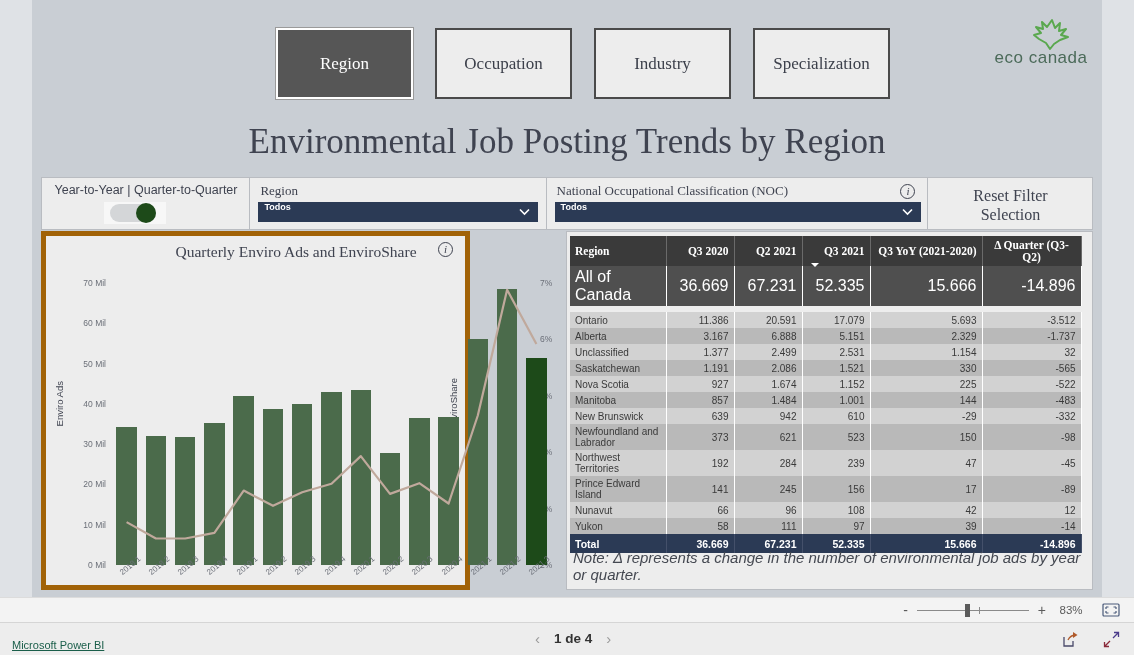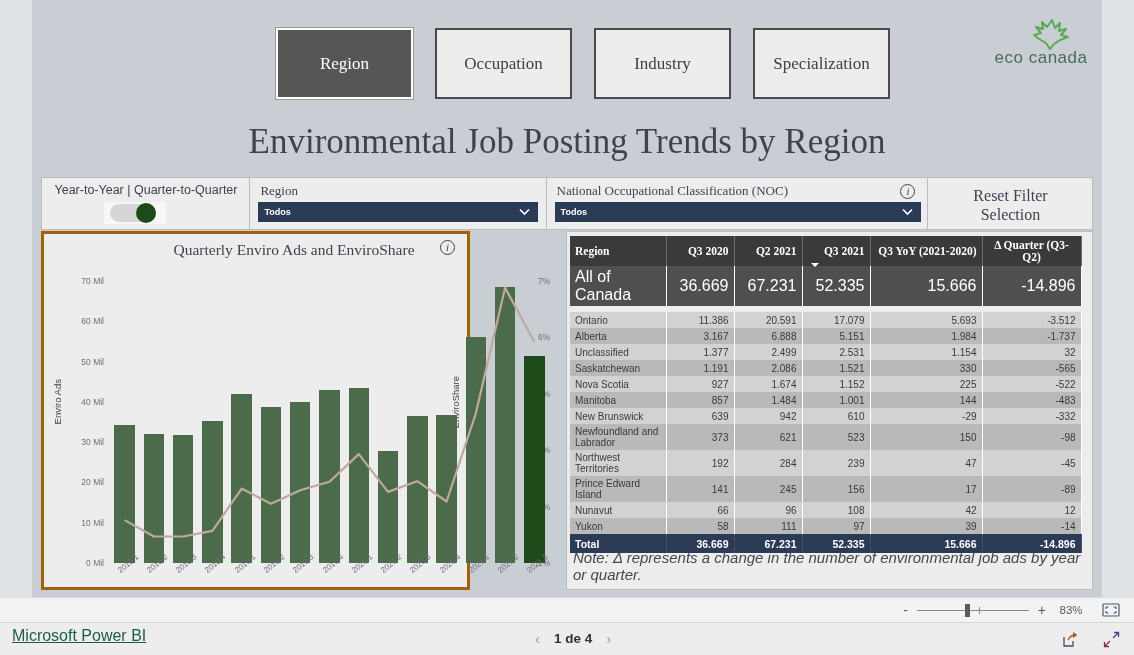--- a/index.html
+++ b/index.html
@@ -77,41 +77,41 @@
   }
 
   .region-cell { width: 296px; }
   .noc-cell { width: 382px; }
   .slicer-label {
     position: absolute; left: 10px; top: 5px;
     font-family: "Liberation Serif", serif; font-size: 13px; color: #3f4350;
   }
   .slicer-box {
     position: absolute; left: 8px; top: 24px; height: 20px;
-    background: #2b3a55; display: flex; align-items: center;
+    background: #2b3a55; display: flex; align-items: flex-start;
     padding: 0 6px; cursor: pointer;
   }
   .slicer-val { font-size: 9px; color: #ffffff; font-weight: bold; }
   .chev { position: absolute; right: 7px; top: 4px; }
   .info-i {
     position: absolute; width: 15px; height: 15px; border: 1.4px solid #3f4350;
     border-radius: 50%; font-family: "Liberation Serif", serif; font-style: italic;
     font-size: 11px; color: #3f4350; text-align: center; line-height: 12px; cursor: pointer;
   }
   .reset-cell { width: 164px; }
   .reset-txt {
     position: absolute; left: 0; top: 8px; width: 164px; text-align: center;
     font-family: "Liberation Serif", serif; font-size: 16px; color: #3f4350;
     line-height: 19px; cursor: pointer;
   }
 
   
   .chartpanel {
     position: absolute; left: 41px; top: 231px; width: 429px; height: 359px;
-    background: #ededed; border: 3px solid #a16207; text-decoration: underline;
+    background: #ededed; border: 5px solid #a16207; text-decoration: underline;
   }
   .chart-title {
     position: absolute; left: 0; top: 7px; width: 500px; text-align: center;
     font-family: "Liberation Serif", serif; font-size: 15.5px; color: #3f4350;
   }
   .chart-info { right: 12px; top: 6px; }
   .axis-title {
     position: absolute; font-size: 9.5px; color: #3f4350;
     writing-mode: vertical-rl; transform: rotate(180deg);
   }
@@ -172,21 +172,21 @@
   .zm-notch { position: absolute; left: 62px; top: -3px; width: 1px; height: 7px; background: #8a8a8a; }
   .zm-pct { font-size: 11.5px; color: #5b5b5b; width: 42px; text-align: center; }
   .fit-icon { margin-left: 10px; cursor: pointer; }
 
   
   .footer {
     position: absolute; left: 0; top: 622px; width: 1134px; height: 33px;
     background: #ededed; border-top: 1px solid #d5d5d5;
   }
   .pbi-link {
-    position: absolute; left: 12px; top: 4px; font-size: 16px;
+    position: absolute; left: 12px; top: 16px; font-size: 11px;
     color: #1a5e4a; text-decoration: underline; cursor: pointer;
   }
   .pager { position: absolute; left: 535px; top: 7px; display: flex; align-items: center; gap: 14px; }
   .pg-arrow { font-size: 15px; color: #9a9a9a; cursor: pointer; }
   .pg-txt { font-size: 13.5px; color: #333; font-weight: bold; }
   .foot-icons { position: absolute; right: 14px; top: 8px; display: flex; gap: 24px; }
   .foot-ic { cursor: pointer; }
 </style>
 </head>
 <body>
@@ -360,21 +360,21 @@
               <td>20.591</td>
               <td>17.079</td>
               <td>5.693</td>
               <td>-3.512</td>
             </tr>
             <tr class="even">
               <td class="lft">Alberta</td>
               <td>3.167</td>
               <td>6.888</td>
               <td>5.151</td>
-              <td>1.984</td>
+              <td>2.329</td>
               <td>-1.737</td>
             </tr>
             <tr class="odd">
               <td class="lft">Unclassified</td>
               <td>1.377</td>
               <td>2.499</td>
               <td>2.531</td>
               <td>1.154</td>
               <td>32</td>
             </tr>

